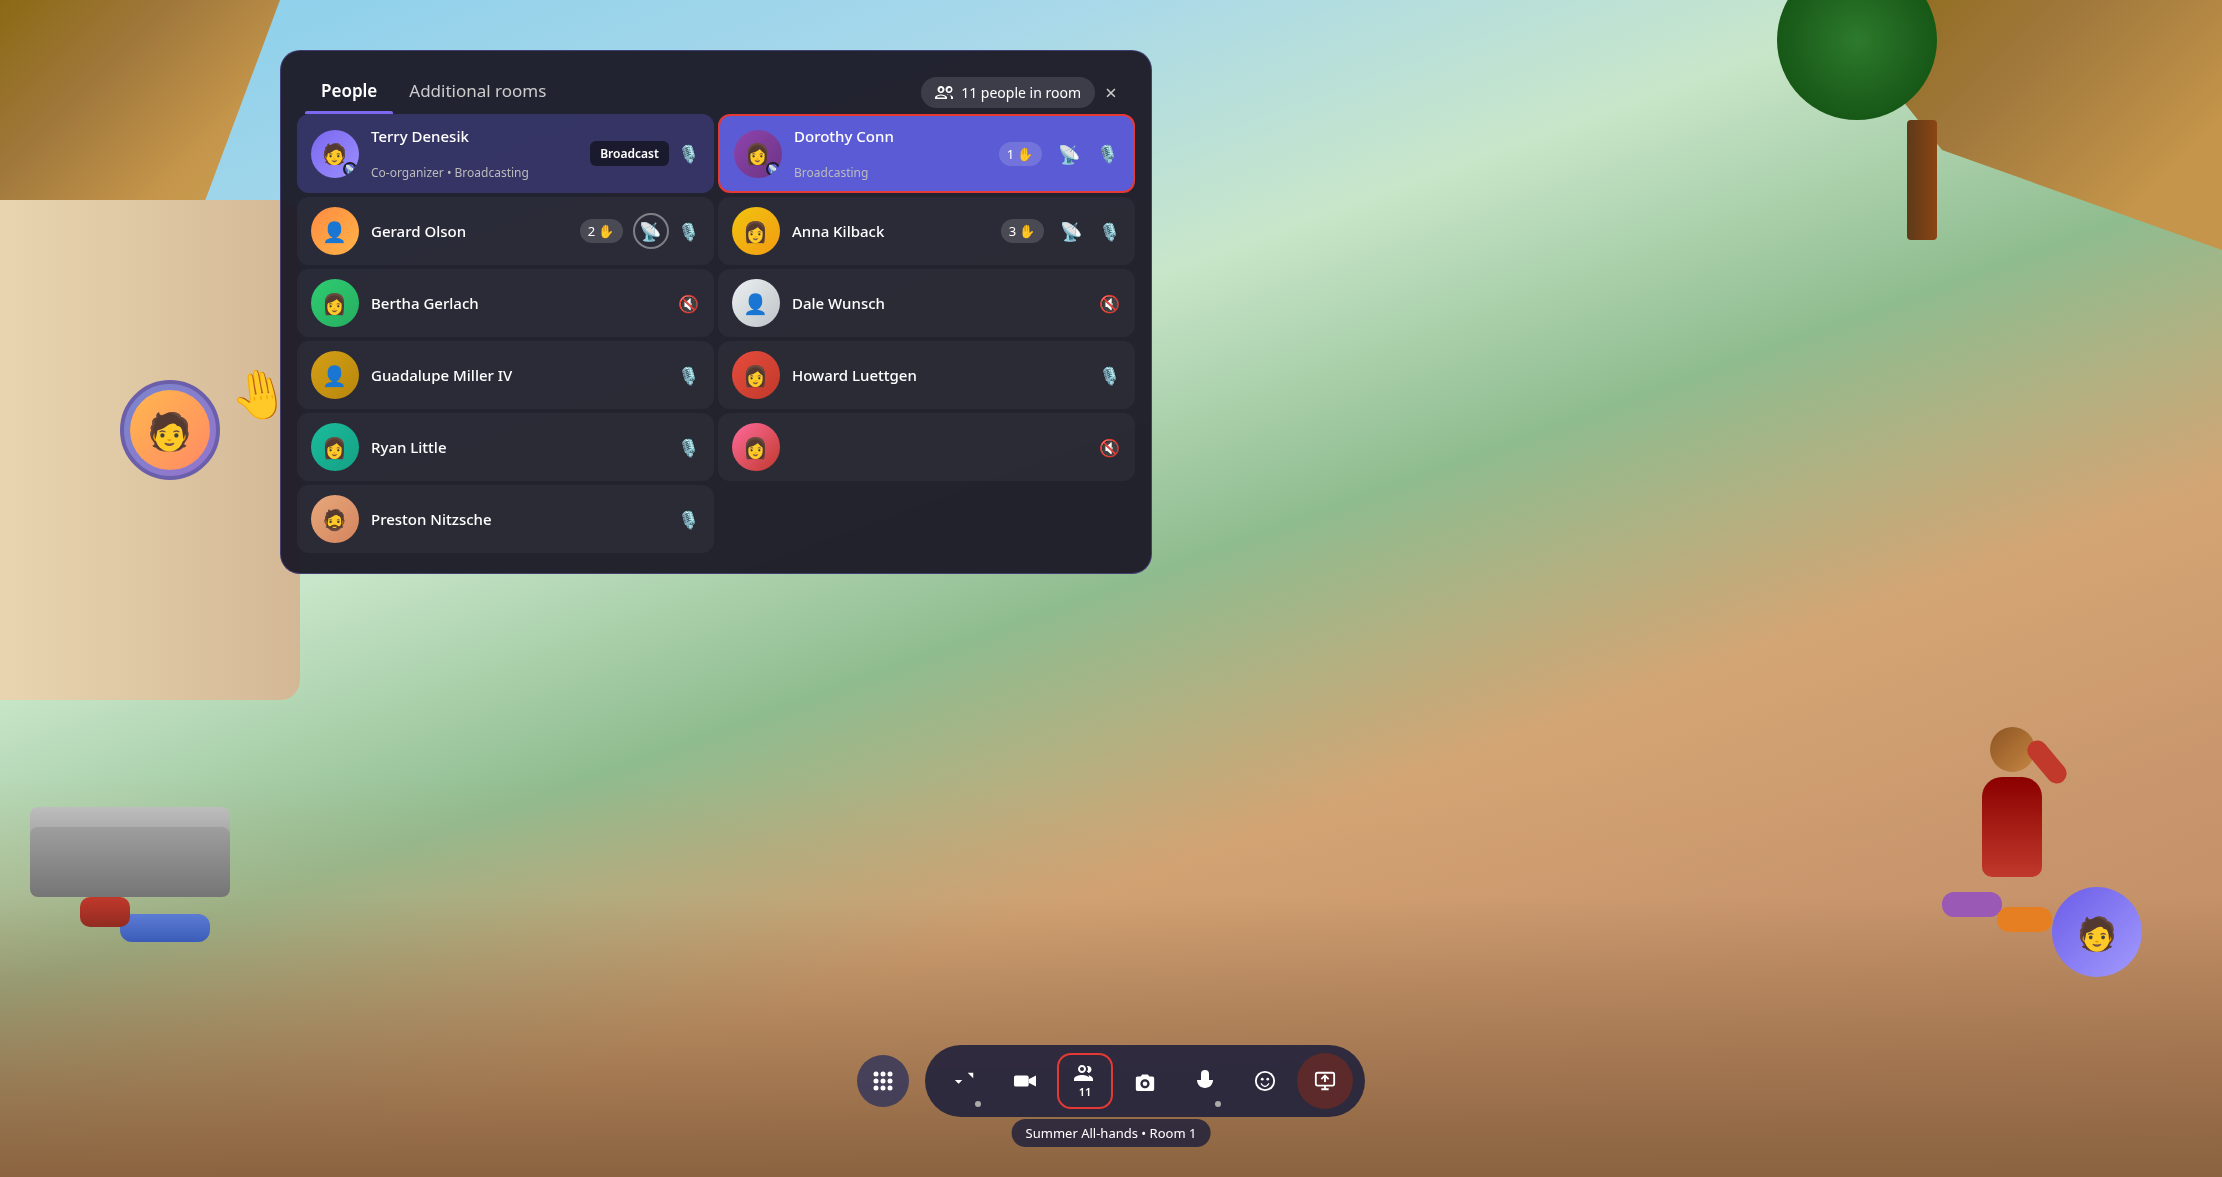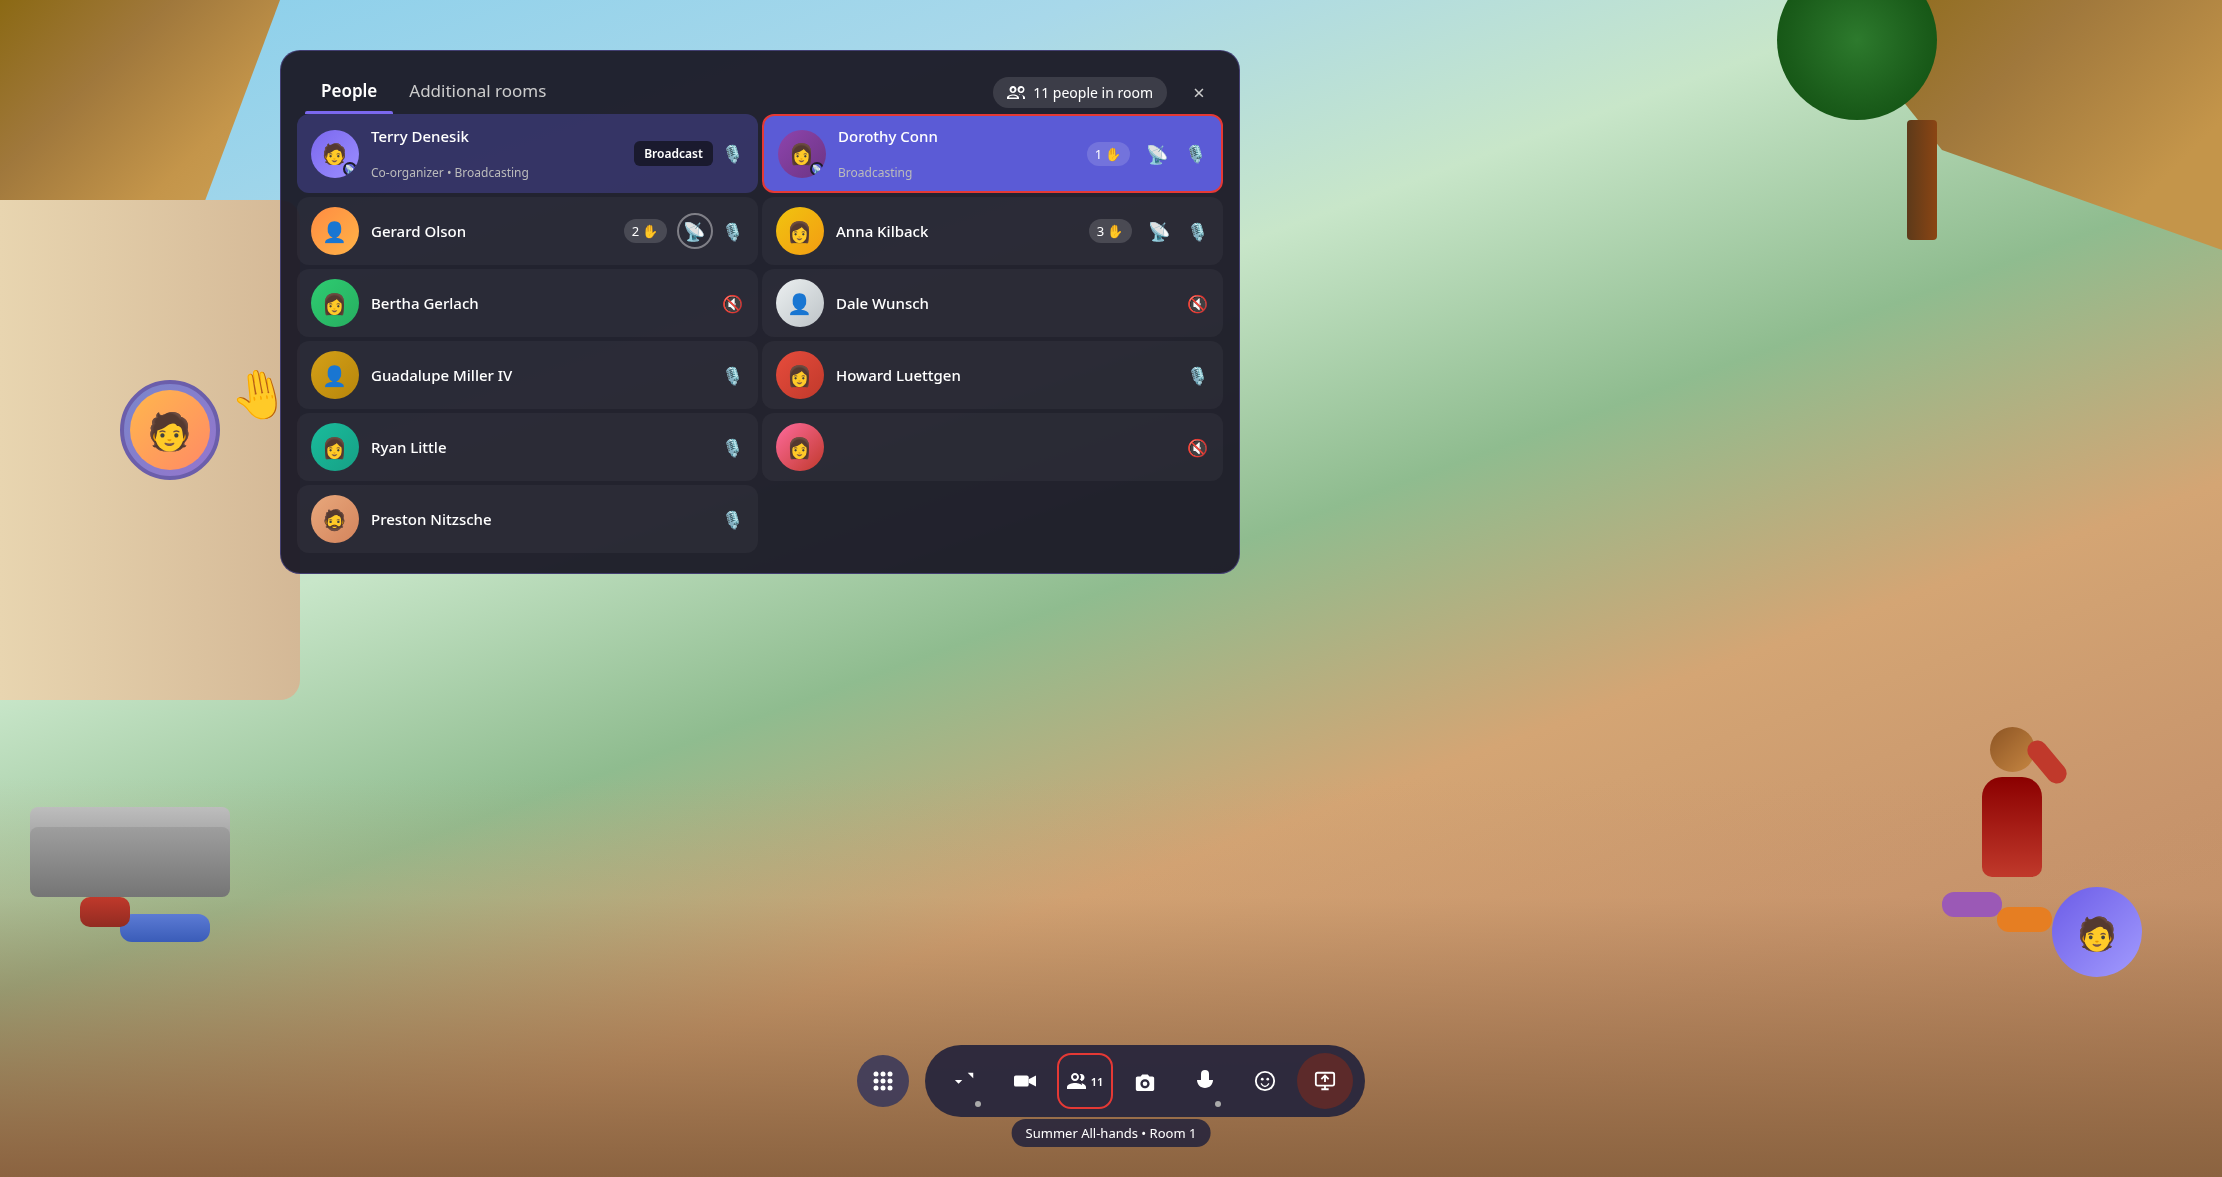--- a/index.html
+++ b/index.html
@@ -188,21 +188,21 @@
       width: 55px; height: 25px;
       background: #e67e22;
       border-radius: 12px;
       z-index: 3;
     }
 
     
     .panel {
       position: absolute;
       top: 50px; left: 280px;
-      width: 960px;
+      width: 872px;
       background: rgba(28, 27, 40, 0.96);
       border-radius: 20px;
       border: 1.5px solid rgba(100, 90, 180, 0.5);
       z-index: 10;
       overflow: hidden;
       padding-bottom: 20px;
     }
 
     
     .panel-header {
@@ -232,21 +232,21 @@
       position: absolute;
       bottom: 0; left: 0; right: 0;
       height: 3px;
       background: #7b68ee;
       border-radius: 2px 2px 0 0;
     }
 
     .panel-right-controls {
       display: flex;
       align-items: center;
-      gap: 16px;
+      gap: 0;
     }
     .people-count-badge {
       display: flex;
       align-items: center;
       gap: 8px;
       background: rgba(255,255,255,0.12);
       border-radius: 20px;
       padding: 6px 14px;
       color: #fff;
       font-size: 14px;
@@ -421,21 +421,21 @@
       align-items: center;
       background: rgba(40, 38, 60, 0.95);
       border-radius: 40px;
       padding: 8px 12px;
       gap: 4px;
     }
 
     .toolbar-btn {
       width: 56px; height: 56px;
       border-radius: 50%;
-      display: flex; 
+      display: flex; flex-direction: column;
       align-items: center; justify-content: center;
       cursor: pointer;
       color: #fff;
       font-size: 22px;
       position: relative;
       gap: 2px;
     }
     .toolbar-btn.active-red {
       border: 2.5px solid #e53935;
       border-radius: 14px;

